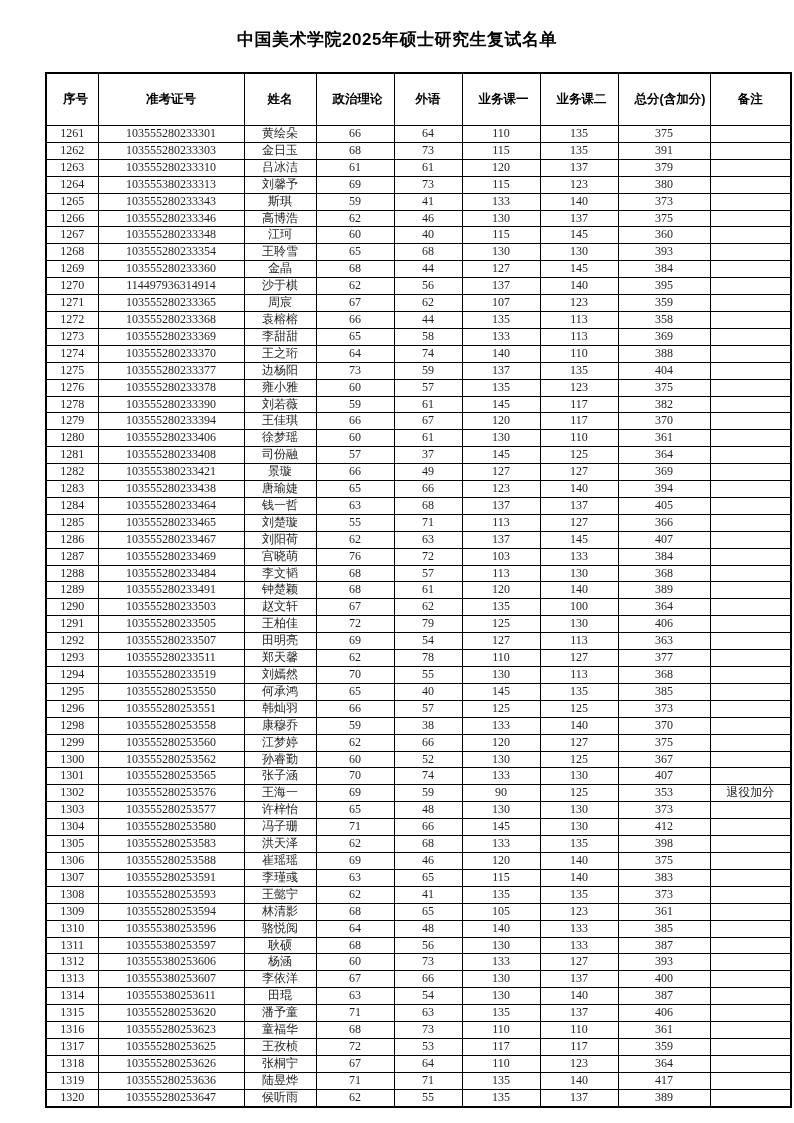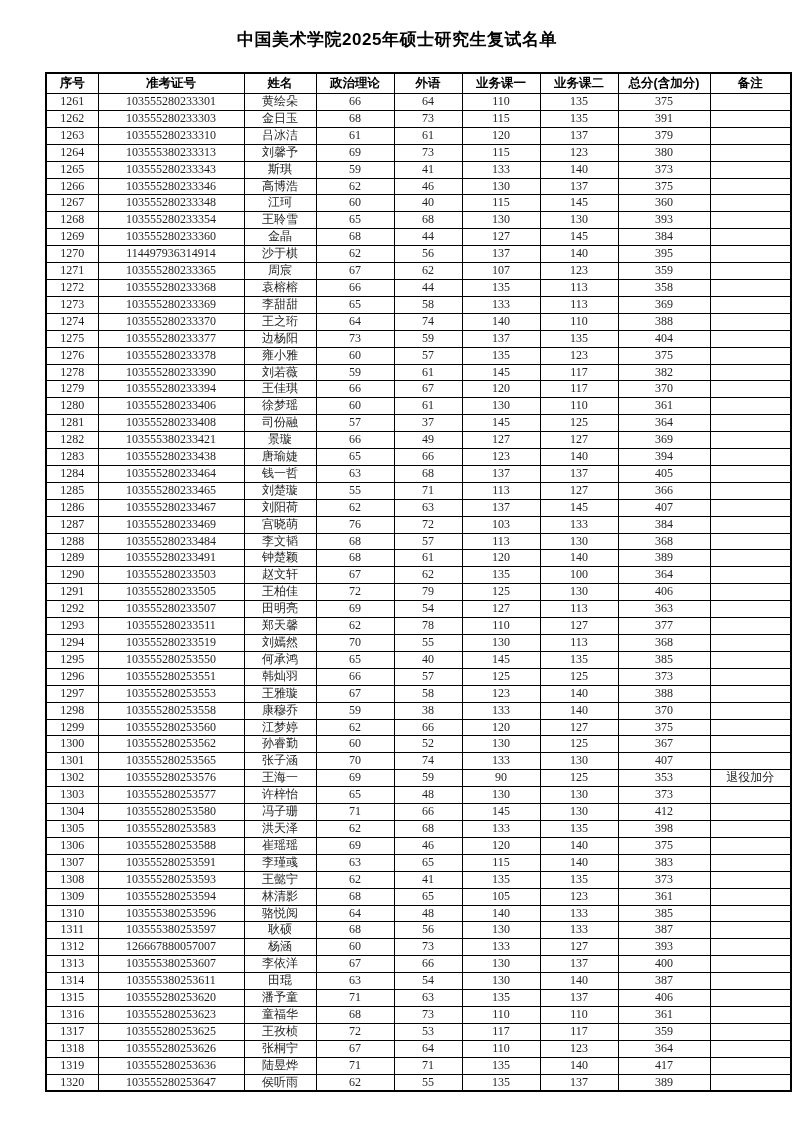--- a/index.html
+++ b/index.html
@@ -19,21 +19,21 @@
     position:absolute;top:72px;left:45px;
     border-collapse:collapse;table-layout:fixed;
     width:745px;
     border:2px solid #000;
     font-size:12px;
   }
   table.score-table th{
     font-family:"Liberation Sans","DejaVu Sans",sans-serif;
     font-weight:bold;font-size:12.5px;color:#000;
     border:1px solid #000;
-    height:19px;padding:0;text-align:center;
+    height:19px;padding:16px;text-align:center;
     white-space:nowrap;overflow:hidden;
   }
   table.score-table td{
     border:1px solid #000;
     height:15.9px;line-height:15.9px;padding:0;
     text-align:center;vertical-align:middle;
     white-space:nowrap;overflow:hidden;
     color:#1f1f1f;
   }
   col.c-xh{width:52px}
@@ -456,31 +456,20 @@
         <td>103555280253551</td>
         <td>韩灿羽</td>
         <td>66</td>
         <td>57</td>
         <td>125</td>
         <td>125</td>
         <td>373</td>
         <td></td>
       </tr>
       <tr>
-        <td>1297</td>
-        <td>103555280253553</td>
-        <td>王雅璇</td>
-        <td>67</td>
-        <td>58</td>
-        <td>123</td>
-        <td>140</td>
-        <td>388</td>
-        <td></td>
-      </tr>
-      <tr>
         <td>1298</td>
         <td>103555280253558</td>
         <td>康穆乔</td>
         <td>59</td>
         <td>38</td>
         <td>133</td>
         <td>140</td>
         <td>370</td>
         <td></td>
       </tr>
@@ -622,21 +611,21 @@
         <td>耿硕</td>
         <td>68</td>
         <td>56</td>
         <td>130</td>
         <td>133</td>
         <td>387</td>
         <td></td>
       </tr>
       <tr>
         <td>1312</td>
-        <td>126667880057007</td>
+        <td>103555380253606</td>
         <td>杨涵</td>
         <td>60</td>
         <td>73</td>
         <td>133</td>
         <td>127</td>
         <td>393</td>
         <td></td>
       </tr>
       <tr>
         <td>1313</td>

